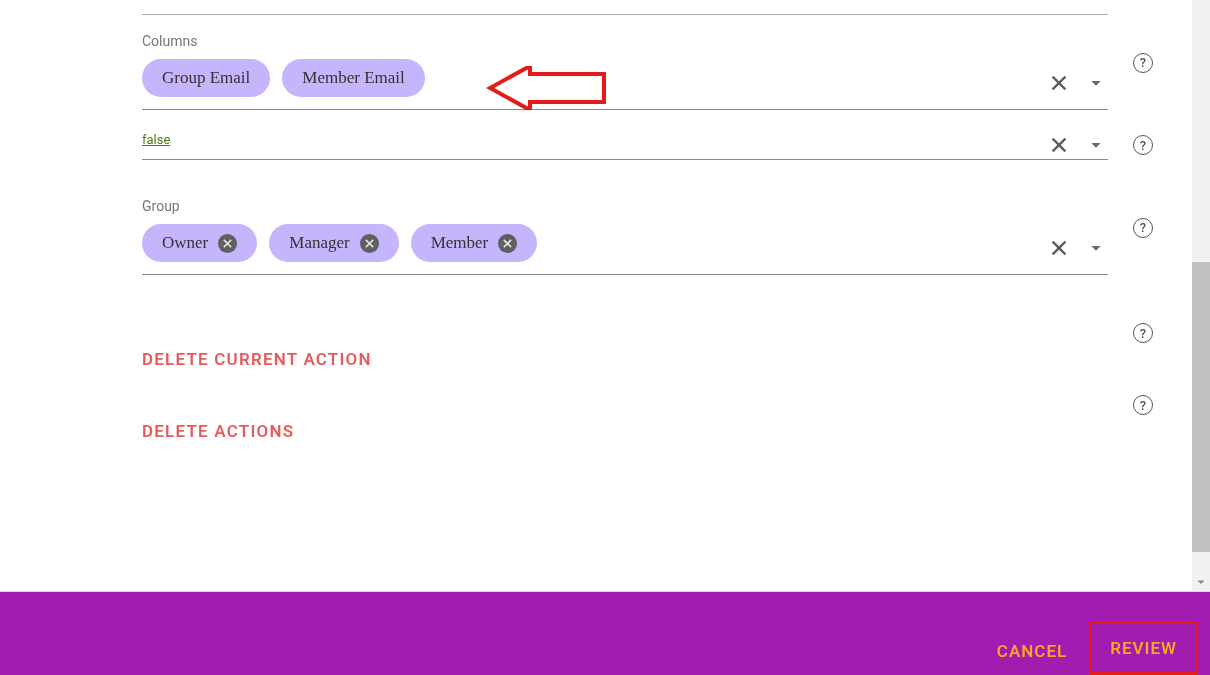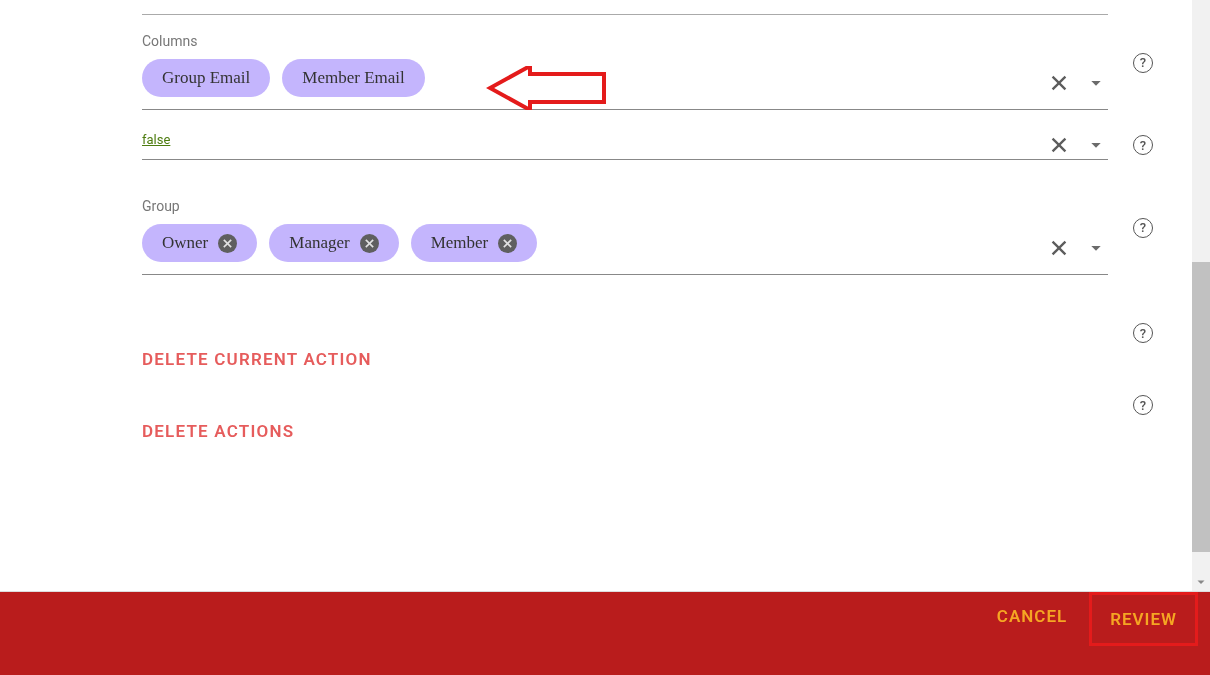--- a/index.html
+++ b/index.html
@@ -170,24 +170,24 @@
       width: 1036px;
     }
     .delete-text-wrap { flex: 1; }
     .footer-bar {
       position: absolute;
       bottom: 0;
       left: 0;
       right: 0;
       height: 84px;
       border-top: 1px solid #ddd;
-      background: #b91c1c;
+      background: #a21caf;
       display: flex;
       justify-content: flex-end;
-      align-items: flex-start;
+      align-items: flex-end;
       padding-right: 12px;
       gap: 4px;
     }
     .footer-btn {
       font-size: 17px;
       font-weight: 600;
       letter-spacing: 1px;
       color: #f5a623;
       padding: 14px 18px;
       cursor: pointer;

